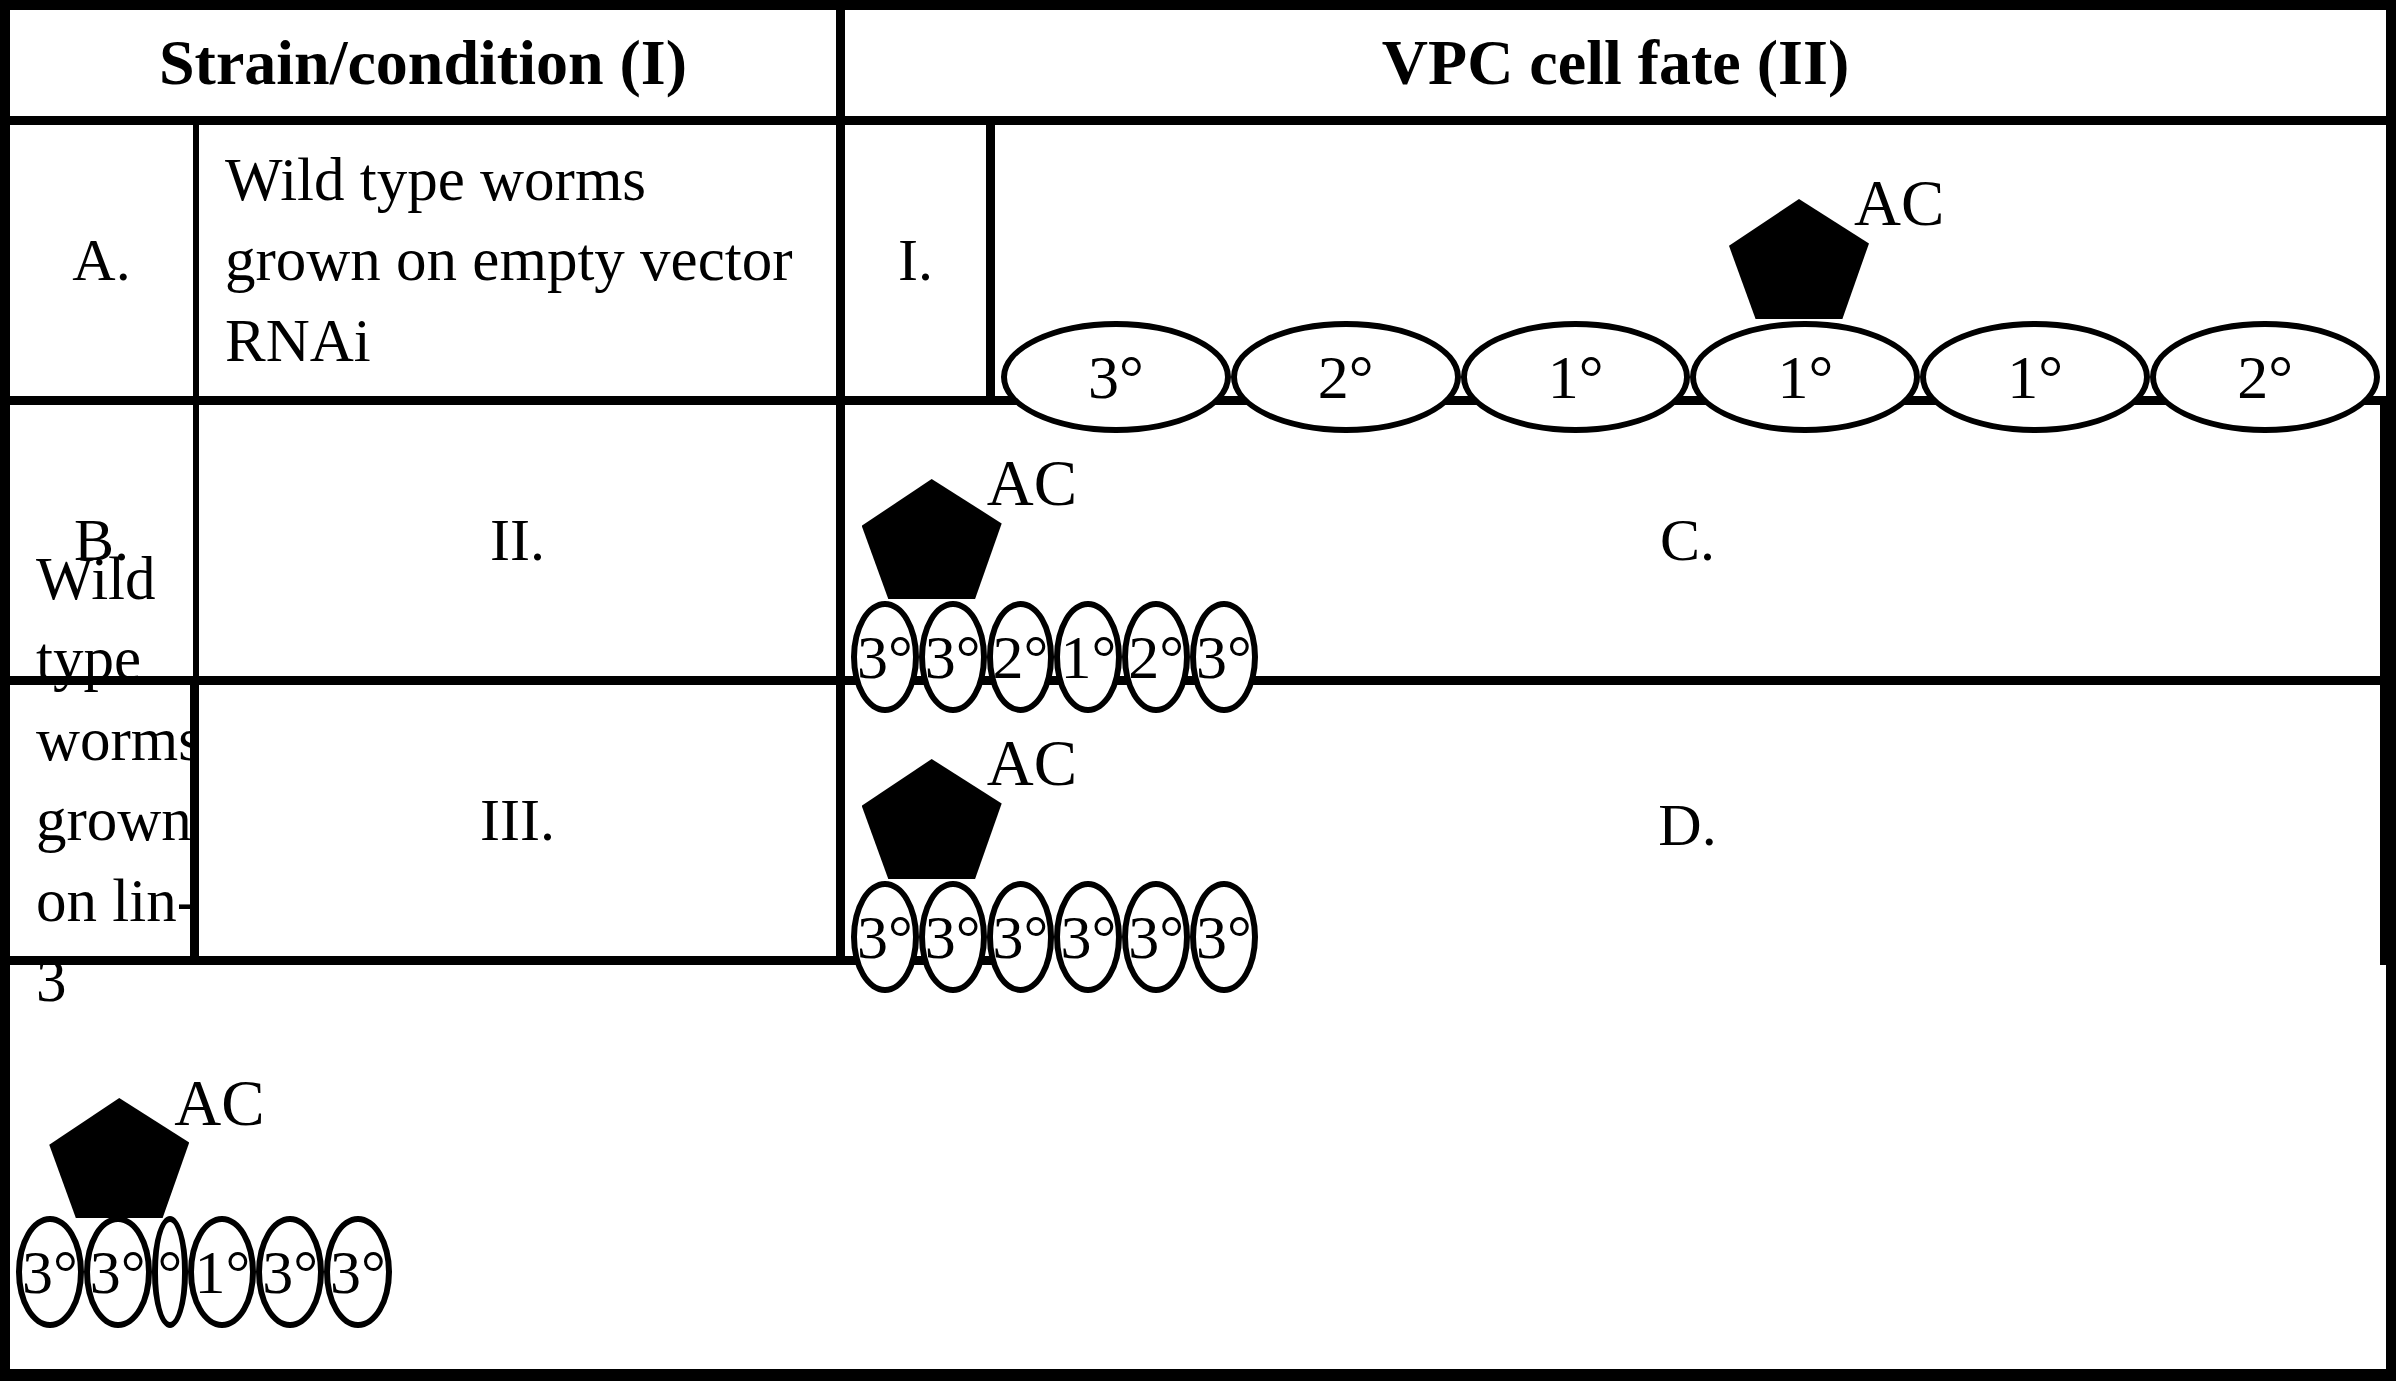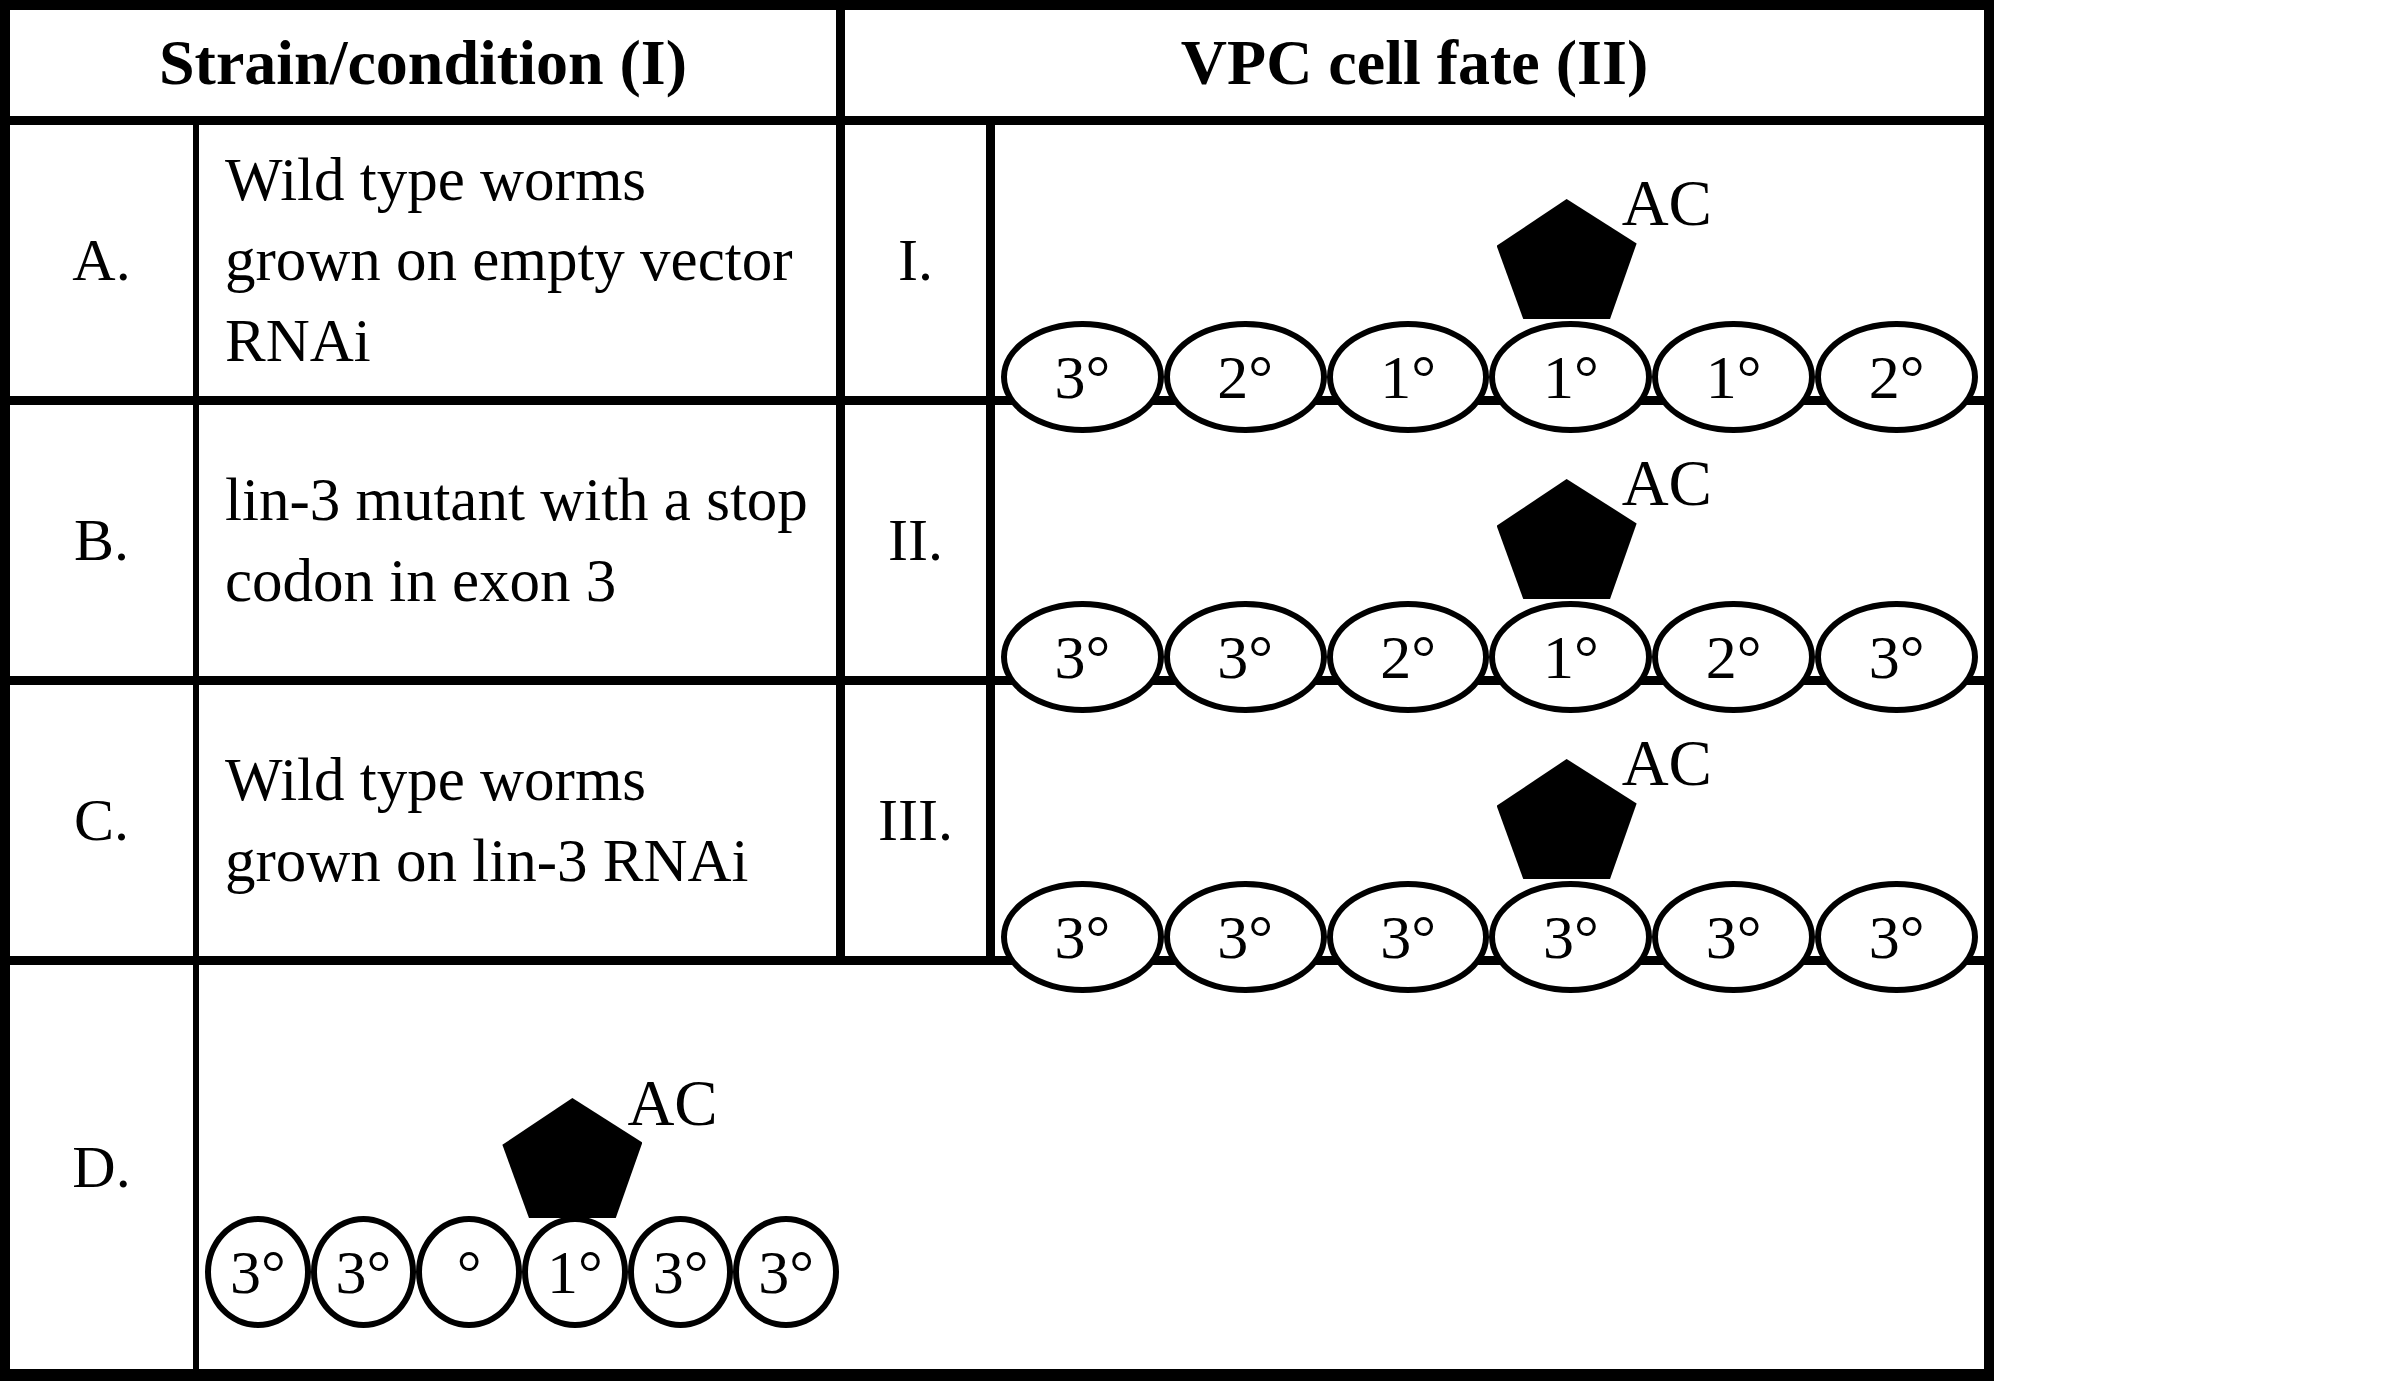--- a/index.html
+++ b/index.html
@@ -8,21 +8,21 @@
     background: #ffffff;
   }
   body {
     width: 2396px;
     height: 1381px;
     font-family: "Liberation Serif", "DejaVu Serif", serif;
     color: #000000;
   }
   .table {
     box-sizing: border-box;
-    width: 1994px;
+    width: 2396px;
     height: 1381px;
     border: 10px solid #000;
     border-bottom-width: 12px;
     display: grid;
     grid-template-columns: 189px 646px 150px 1fr;
     grid-template-rows: 115px 280px 280px 280px 1fr;
     background: #fff;
   }
   .cell {
     box-sizing: border-box;
@@ -129,21 +129,20 @@
       <div class="oval">3°</div>
       <div class="oval">2°</div>
       <div class="oval">1°</div>
       <div class="oval">1°</div>
       <div class="oval">1°</div>
       <div class="oval">2°</div>
     </div>
   </div>
 
   <div class="cell letter">B.</div>
-  <div class="cell condition">lin-3 mutant with a stop codon in exon 3</div>
   <div class="cell numeral">II.</div>
   <div class="cell diagram">
     <div class="ac">AC</div>
     <div class="pentagon"></div>
     <div class="ovals">
       <div class="oval">3°</div>
       <div class="oval">3°</div>
       <div class="oval">2°</div>
       <div class="oval">1°</div>
       <div class="oval">2°</div>

